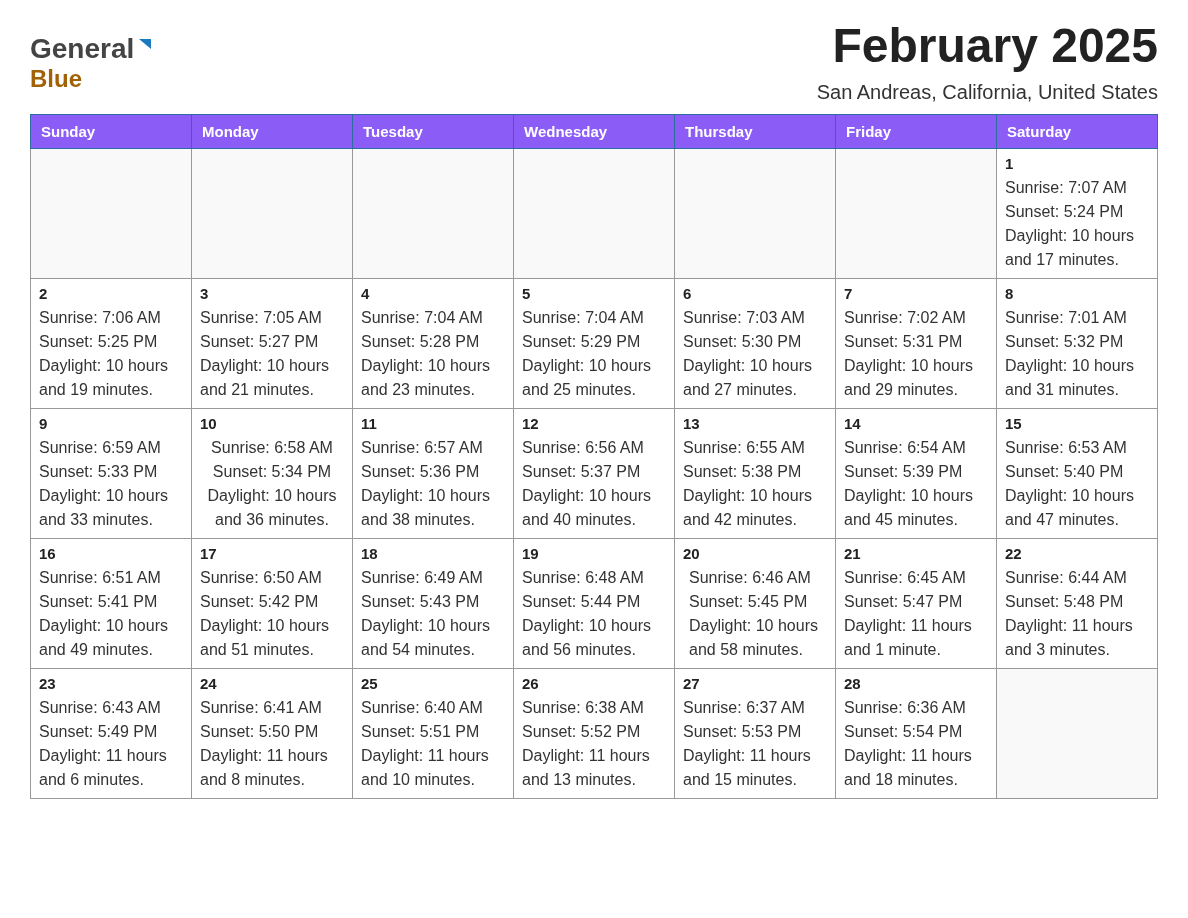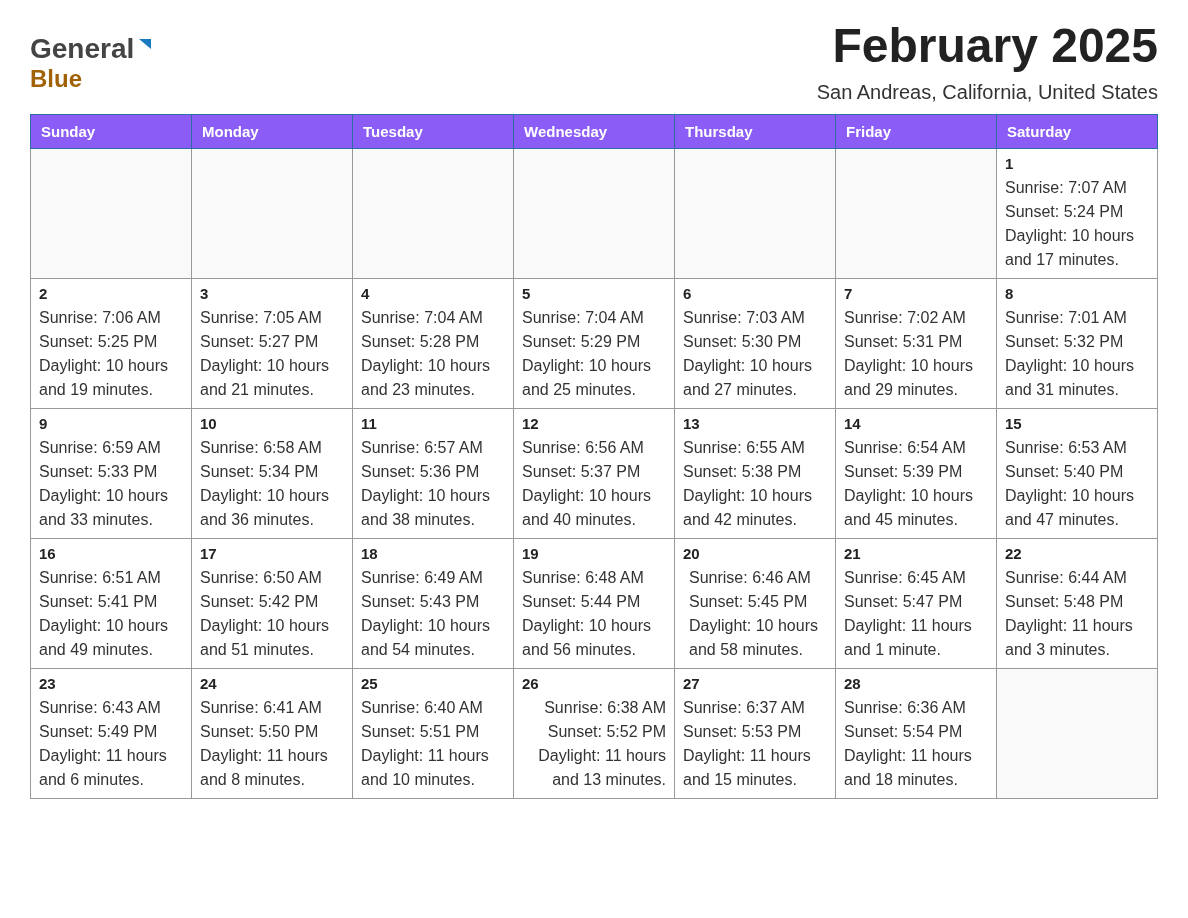--- a/index.html
+++ b/index.html
@@ -197,21 +197,21 @@
       <tr>
         <td>
           <div class="day-number">9</div>
           <div class="day-info" style="white-space: pre-line;">Sunrise: 6:59 AM
 Sunset: 5:33 PM
 Daylight: 10 hours
 and 33 minutes.</div>
         </td>
         <td>
           <div class="day-number">10</div>
-          <div class="day-info" style="white-space: pre-line;">Sunrise: 6:58 AM
+          <div class="day-info" style="white-space: pre-line; text-align: center;">Sunrise: 6:58 AM
 Sunset: 5:34 PM
 Daylight: 10 hours
 and 36 minutes.</div>
         </td>
         <td>
           <div class="day-number">11</div>
           <div class="day-info" style="white-space: pre-line;">Sunrise: 6:57 AM
 Sunset: 5:36 PM
 Daylight: 10 hours
 and 38 minutes.</div>
@@ -313,21 +313,21 @@
         </td>
         <td>
           <div class="day-number">25</div>
           <div class="day-info" style="white-space: pre-line;">Sunrise: 6:40 AM
 Sunset: 5:51 PM
 Daylight: 11 hours
 and 10 minutes.</div>
         </td>
         <td>
           <div class="day-number">26</div>
-          <div class="day-info" style="white-space: pre-line; text-align: right;">Sunrise: 6:38 AM
+          <div class="day-info" style="white-space: pre-line;">Sunrise: 6:38 AM
 Sunset: 5:52 PM
 Daylight: 11 hours
 and 13 minutes.</div>
         </td>
         <td>
           <div class="day-number">27</div>
           <div class="day-info" style="white-space: pre-line;">Sunrise: 6:37 AM
 Sunset: 5:53 PM
 Daylight: 11 hours
 and 15 minutes.</div>

